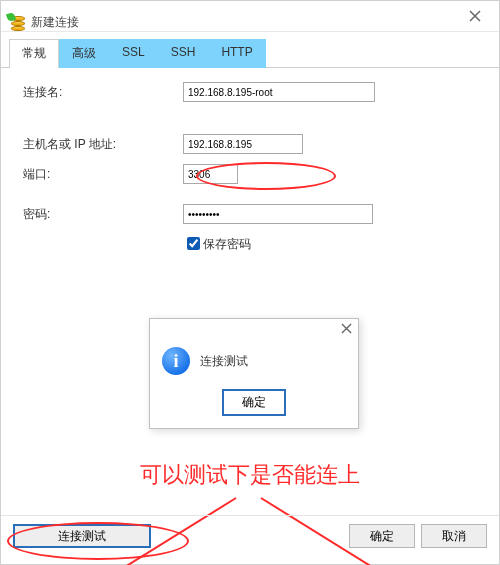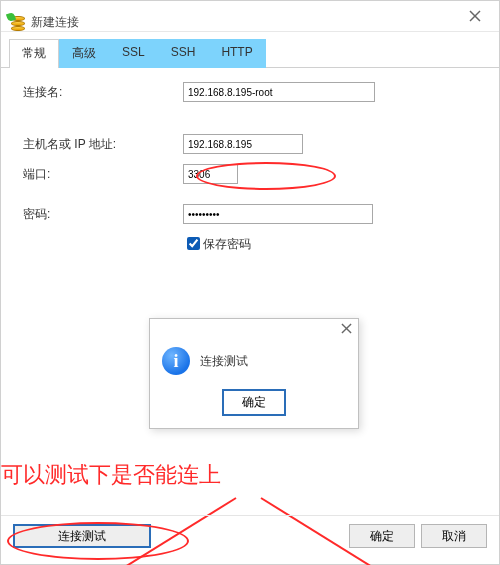--- a/index.html
+++ b/index.html
@@ -29,21 +29,21 @@
   .chk-row{margin-left:160px;margin-top:4px;display:flex;align-items:flex-end;}
   .chk-row input{accent-color:#0d5bb5}
   .circle1{position:absolute;border:2px solid #ff2a2a;border-radius:50%;pointer-events:none;left:195px;top:94px;width:136px;height:24px}
   .msgbox{position:absolute;left:148px;top:250px;width:208px;background:#fff;border:1px solid #c0c0c0;box-shadow:2px 2px 8px rgba(0,0,0,.15)}
   .msgbox .mtitle{height:22px;display:flex;align-items:center;justify-content:flex-end;padding-right:6px}
   .msgbox .mtitle svg{width:11px;height:11px;stroke:#666;stroke-width:1.5}
   .msgbox .mbody{display:flex;align-items:center;gap:10px;padding:6px 12px 10px 12px}
   .msgbox .iicon{width:28px;height:28px;border-radius:50%;background:radial-gradient(circle at 35% 30%,#6fb6ff,#1a73e8 70%);display:flex;align-items:center;justify-content:center;color:#fff;font-weight:bold;font-family:Georgia,serif;font-size:18px}
   .msgbox .mbtn{display:flex;justify-content:center;padding:4px 0 12px 0}
   .msgbox button{border:2px solid #2a6db8;background:#fff;padding:3px 18px;font-family:inherit;font-size:12px}
-  .annot{position:absolute;left:0;right:0;top:392px;text-align:left;color:#ff2a2a;font-size:22px;pointer-events:none;font-family:"SimSun","宋体",serif}
+  .annot{position:absolute;left:0;right:0;top:392px;text-align:center;color:#ff2a2a;font-size:22px;pointer-events:none;font-family:"SimSun","宋体",serif}
   .arrows{position:absolute;left:0;right:0;top:425px;height:100px;pointer-events:none}
   .footer{position:absolute;left:0;right:0;bottom:8px;height:40px;border-top:1px solid #e5e5e5;display:flex;align-items:center;padding:0 12px}
   .footer .spacer{flex:1}
   .footer button{height:24px;font-family:inherit;font-size:12px;border:1px solid #b5b5b5;background:#eee;padding:0 20px;margin-left:6px;cursor:default}
   .footer .test{padding:0 44px;margin-left:0;position:relative}
   .footer .test{outline:2px solid #2a6db8;outline-offset:-2px}
   .circle2{position:absolute;border:2px solid #ff2a2a;border-radius:50%;pointer-events:none;left:6px;bottom:4px;width:178px;height:34px}
 </style>
 </head>
 <body>

